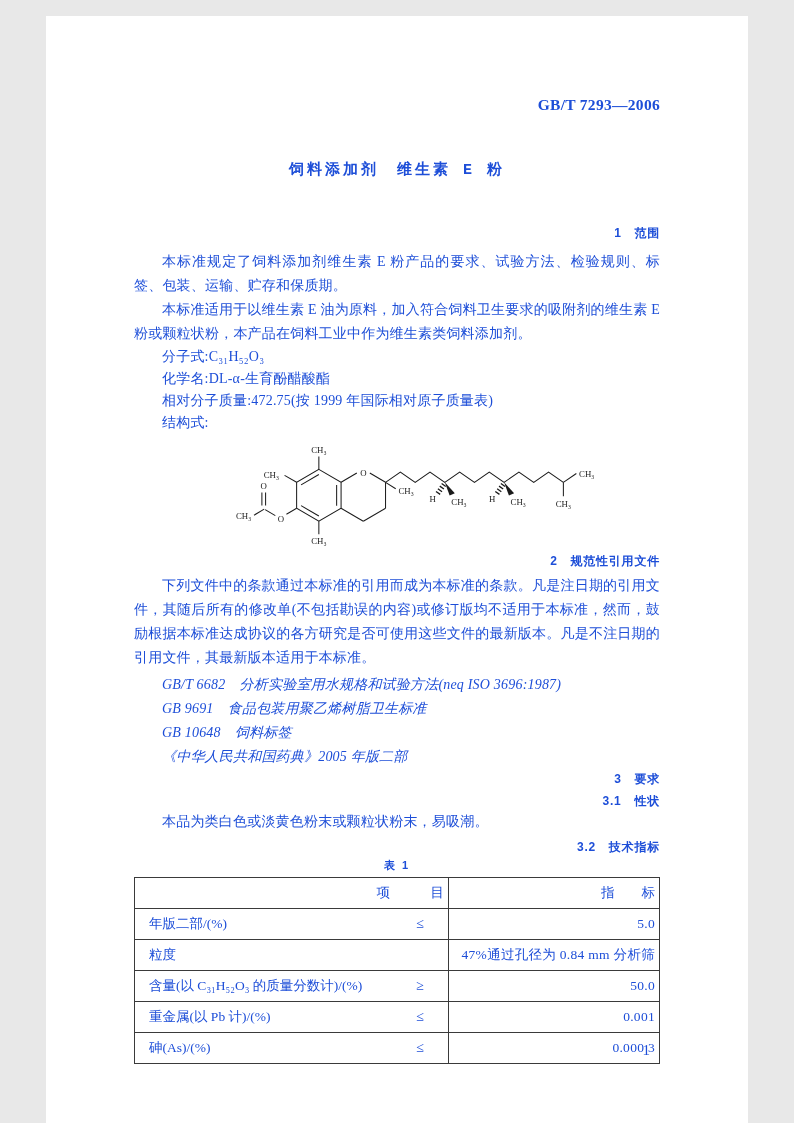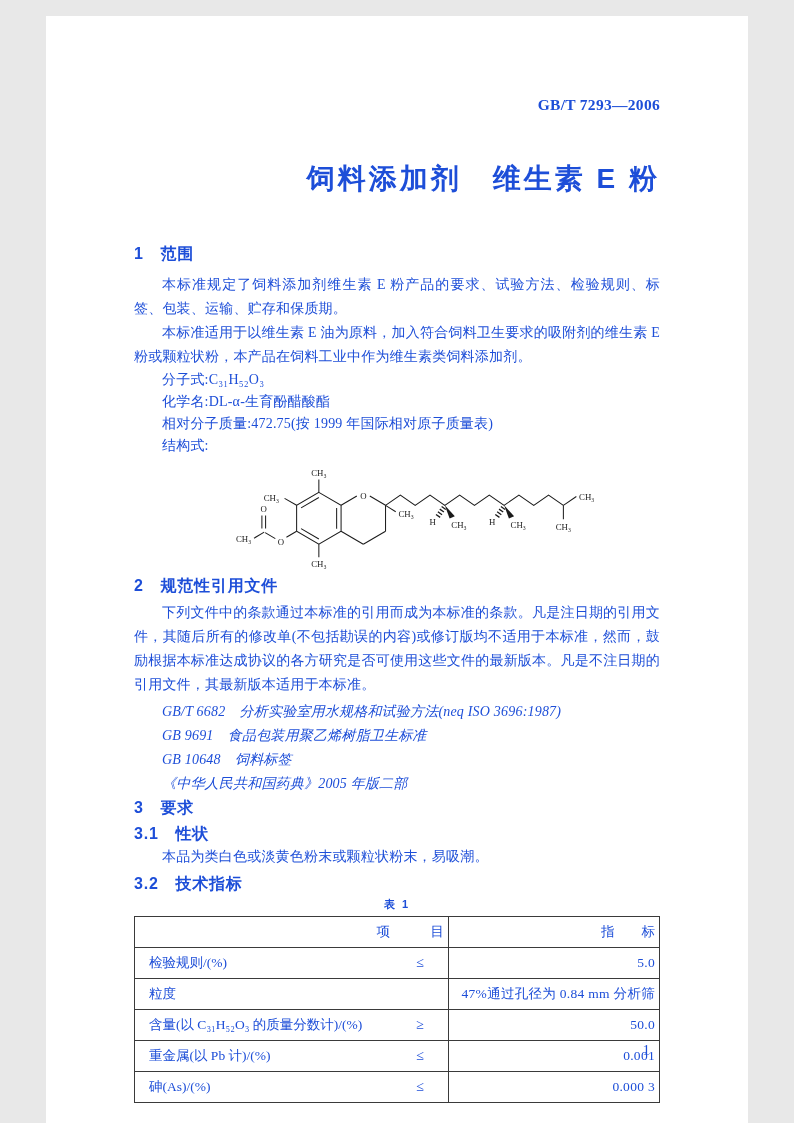--- a/index.html
+++ b/index.html
@@ -15,31 +15,32 @@
   .content { padding:80px 88px 0 88px; }
 
   .std-code {
     text-align:right;
     font-weight:bold;
     font-size:15.5px;
     letter-spacing:0.3px;
   }
   .doc-title {
     margin:46px 0 0 0;
-    text-align:right;
-    font-family:Liberation Sans, sans-serif;
-    font-weight:bold;
-    font-size:28px;
+    text-align:center;
+    font-family:Liberation Mono, monospace;
+    font-weight:bold;
+    font-size:15px;
     letter-spacing:3px;
   }
   .sec-h {
     font-family:"Liberation Sans","DejaVu Sans",sans-serif;
     font-weight:bold;
-    font-size:16px;
+    font-size:12px;
     letter-spacing:0.8px;
+    text-align:right;
   }
   .h1 { margin-top:46px; }
   .h2 { margin-top:2px; }
   .h3 { margin-top:2px; }
   .hsub { margin-top:5px; }
 
   .para {
     margin:0;
     font-size:14px;
     line-height:24px;
@@ -198,21 +199,21 @@
           <col>
         </colgroup>
       <tbody>
         <tr>
           <td class="hd">项　　　目</td>
           <td class="hd">指　　标</td>
         </tr>
         <tr>
           <td class="item">
               <div class="iw">
-                <span>检验规则/(%)</span>
+                <span>年版二部/(%)</span>
                 <span class="sym">≤</span>
               </div>
             </td>
           <td class="val">5.0</td>
         </tr>
         <tr>
           <td class="item">
               <div class="iw">
                 <span>粒度</span>
                 <span class="sym"></span>

